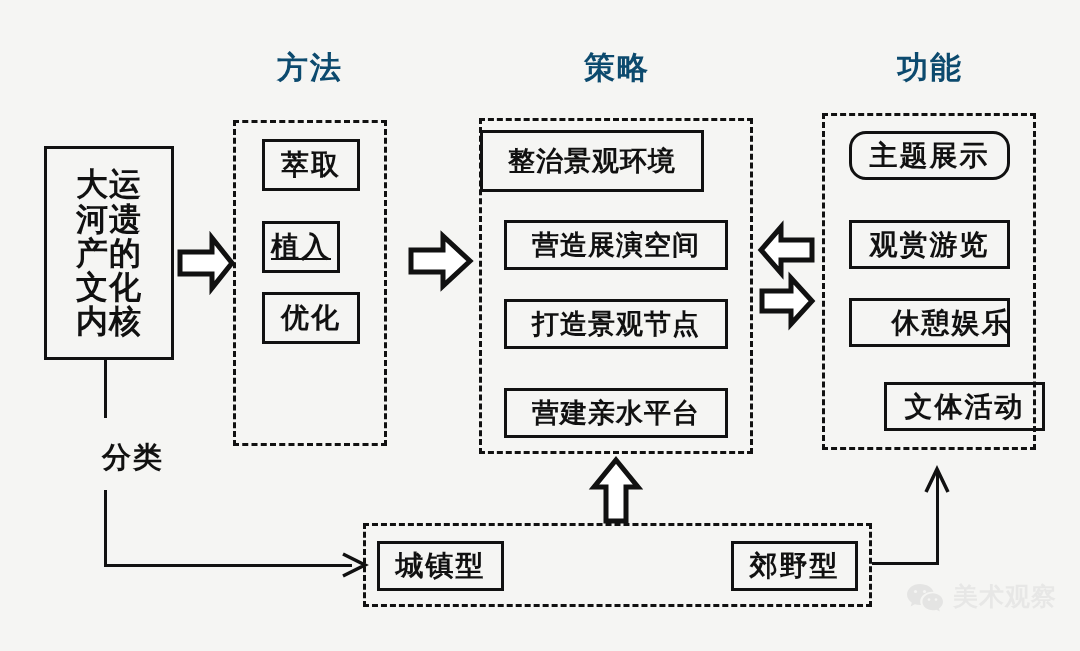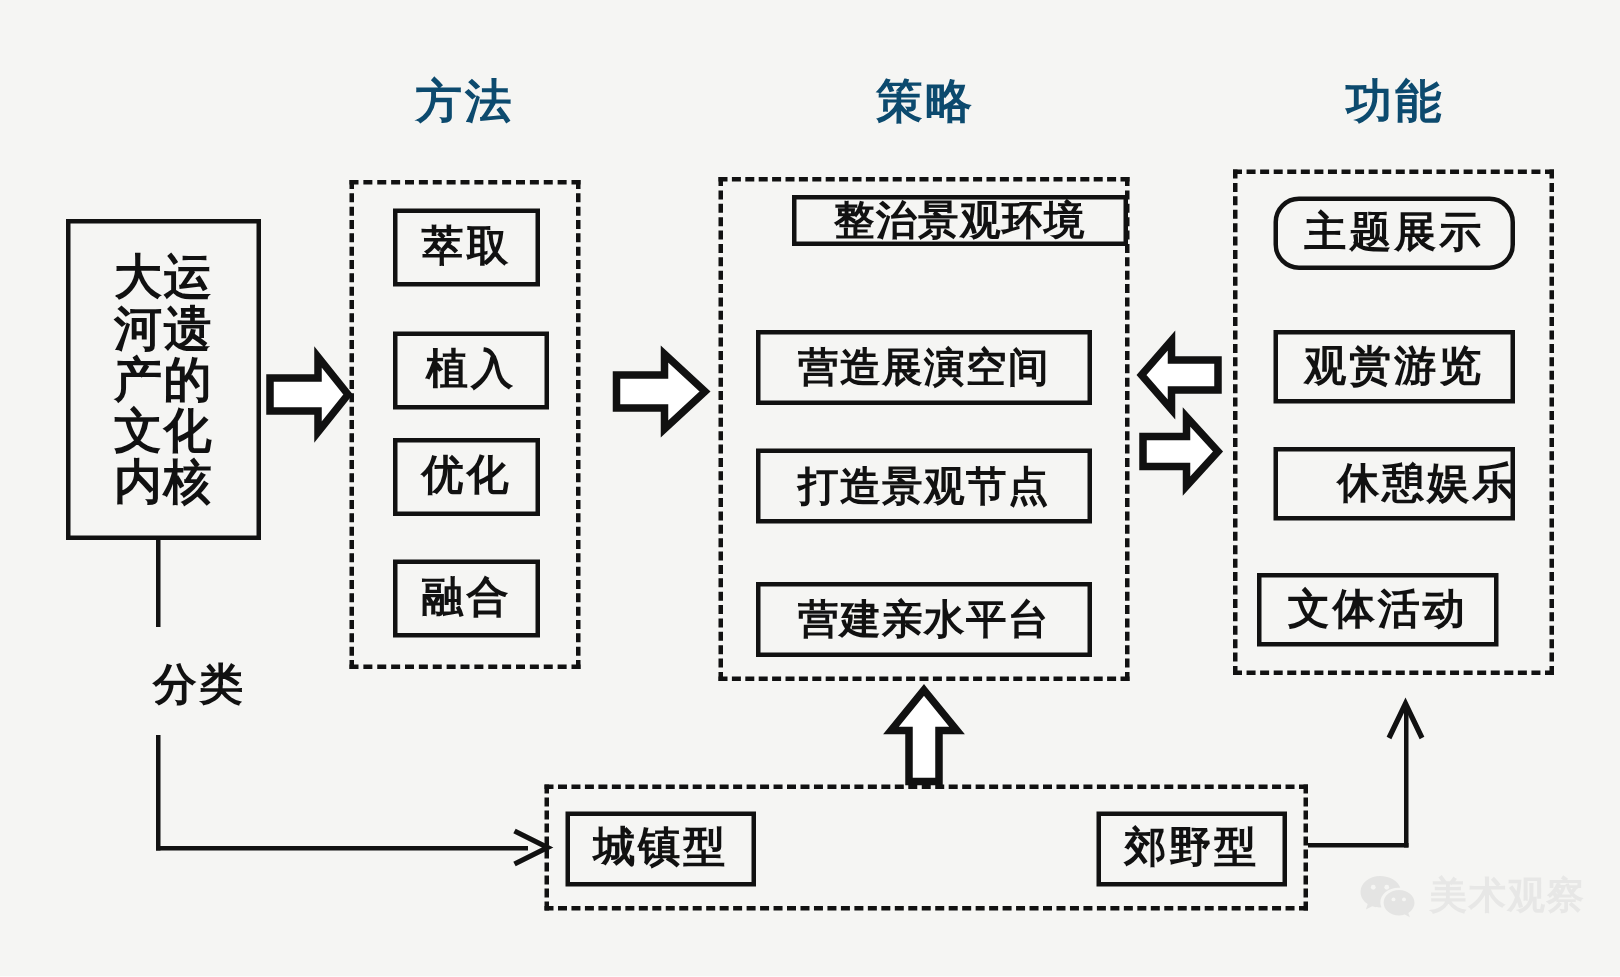--- a/index.html
+++ b/index.html
@@ -139,41 +139,40 @@
   <div class="plain-label" style="left:66px; top:443px;">分类</div>
 
   <div class="conn" style="left:104px; top:490px; width:3px; height:77px;"></div>
   <div class="conn" style="left:104px; top:564px; width:248px; height:3px;"></div>
 
   <div class="col-title" style="left:277px; top:52px;">方法</div>
 
   <div class="group" style="left:233px; top:120px; width:154px; height:326px;"></div>
 
   <div class="item" style="left:262px; top:139px; width:98px; height:52px;">萃取</div>
-  <div class="item" style="left:262px; top:221px; width:104px; height:52px;">植入</div>
+  <div class="item" style="left:262px; top:221px; width:78px; height:52px;text-decoration:underline;">植入</div>
   <div class="item" style="left:262px; top:292px; width:98px; height:52px;">优化</div>
-  <div class="item" style="left:262px; top:373px; width:98px; height:52px;">融合</div>
 
   <div class="col-title" style="left:584px; top:52px;">策略</div>
 
   <div class="group" style="left:479px; top:118px; width:274px; height:336px;"></div>
 
-  <div class="item wide" style="left:528px; top:130px; width:224px; height:34px;font-family:Liberation Serif, serif;">整治景观环境</div>
+  <div class="item wide" style="left:480px; top:130px; width:224px; height:62px;font-family:Liberation Serif, serif;">整治景观环境</div>
   <div class="item wide" style="left:504px; top:220px; width:224px; height:50px;">营造展演空间</div>
   <div class="item wide" style="left:504px; top:299px; width:224px; height:50px;">打造景观节点</div>
   <div class="item wide" style="left:504px; top:388px; width:224px; height:50px;">营建亲水平台</div>
 
   <div class="col-title" style="left:897px; top:52px;">功能</div>
 
   <div class="group" style="left:822px; top:113px; width:214px; height:337px;"></div>
 
   <div class="item" style="left:849px; top:131px; width:161px; height:49px;border-radius:17px;">主题展示</div>
   <div class="item" style="left:849px; top:220px; width:161px; height:49px;">观赏游览</div>
   <div class="item" style="left:849px; top:298px; width:161px; height:49px;padding-left:44px;">休憩娱乐</div>
-  <div class="item" style="left:838px; top:382px; width:161px; height:49px;">文体活动</div>
+  <div class="item" style="left:884px; top:382px; width:161px; height:49px;">文体活动</div>
 
   <div class="group" style="left:363px; top:523px; width:509px; height:84px;"></div>
 
   <div class="item" style="left:377px; top:541px; width:127px; height:50px;">城镇型</div>
   <div class="item" style="left:731px; top:541px; width:127px; height:50px;">郊野型</div>
 
   <div class="conn" style="left:872px; top:562px; width:67px; height:3px;"></div>
   <div class="conn" style="left:936px; top:470px; width:3px; height:95px;"></div>
 
   <svg id="arrows" viewBox="0 0 1080 651" xmlns="http://www.w3.org/2000/svg">

